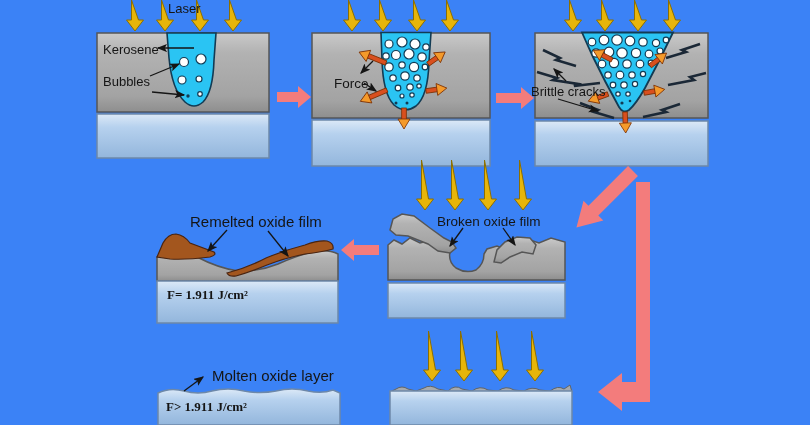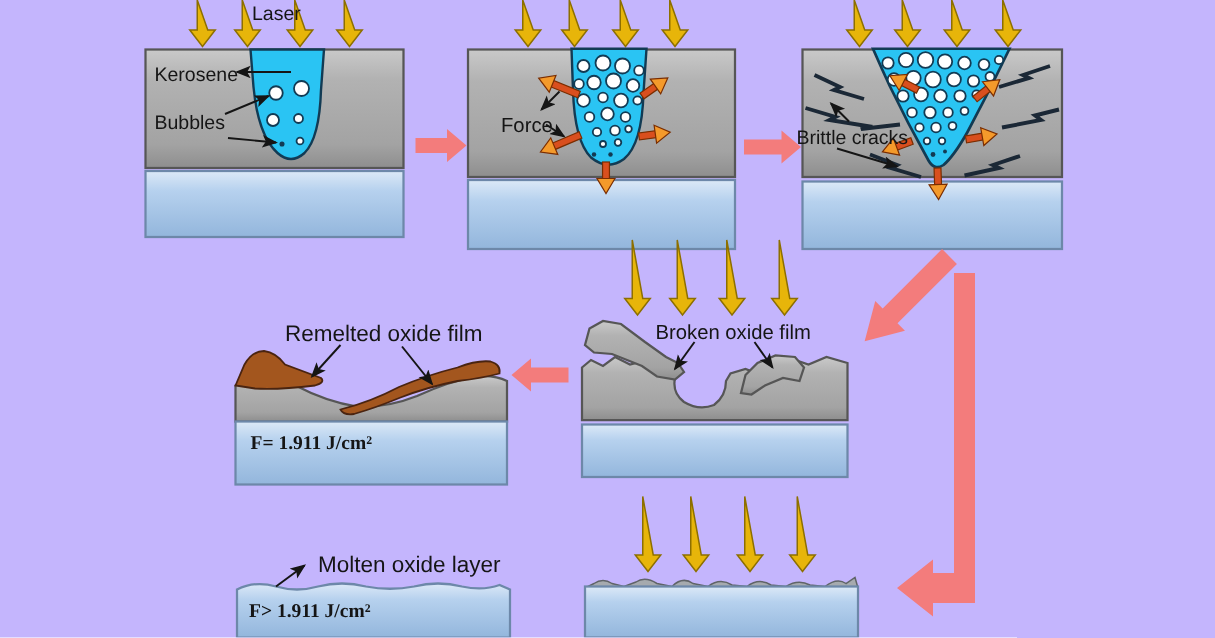--- a/index.html
+++ b/index.html
@@ -1,16 +1,16 @@
 <!DOCTYPE html>
 <html><head>
 <meta charset="utf-8">
 <style>
   html,body{margin:0;padding:0;background:#fff;}
-  .stage{position:relative;width:810px;height:425px;background:#c4b5fd;overflow:hidden;
+  .stage{position:relative;width:810px;height:425px;background:#3b82f6;overflow:hidden;
          font-family:"Liberation Sans",sans-serif;}
   svg{position:absolute;left:0;top:0;}
   text{fill:#151515;}
   .t-sans{font-family:"Liberation Sans",sans-serif;}
   .t-serif{font-family:"Liberation Serif",serif;font-weight:bold;}
   .lbl-line{stroke:#151515;stroke-width:1.3;fill:none;}
   .crack{fill:none;stroke-width:2.6;stroke-linecap:butt;stroke-linejoin:miter;}
   .bubble{fill:#ffffff;stroke:#123B54;stroke-width:1.2;}
   .bubble-dot{fill:#123B54;stroke:none;}
 </style>

